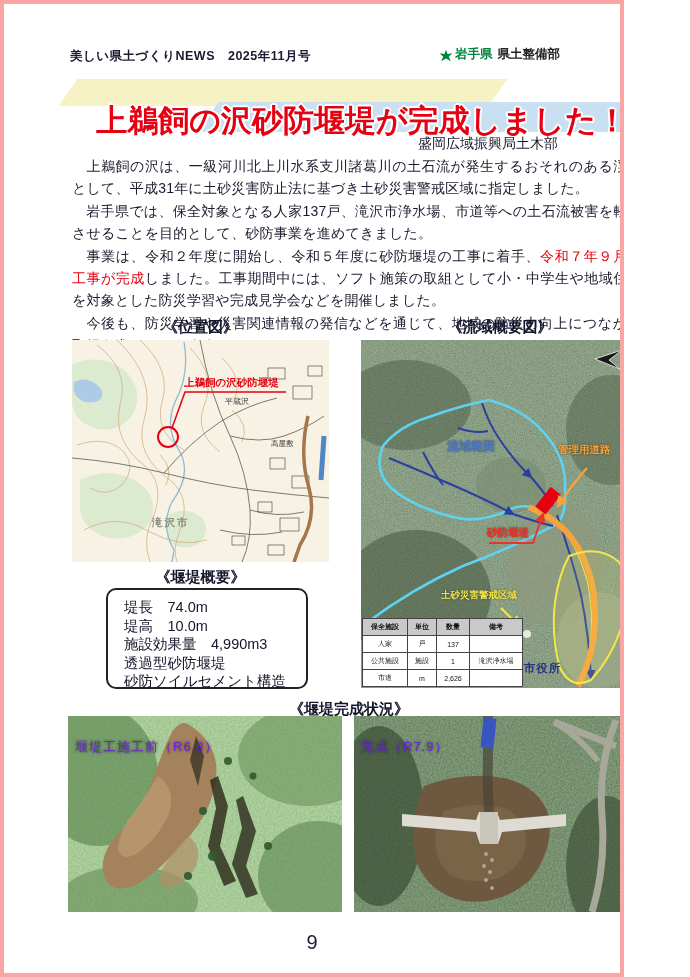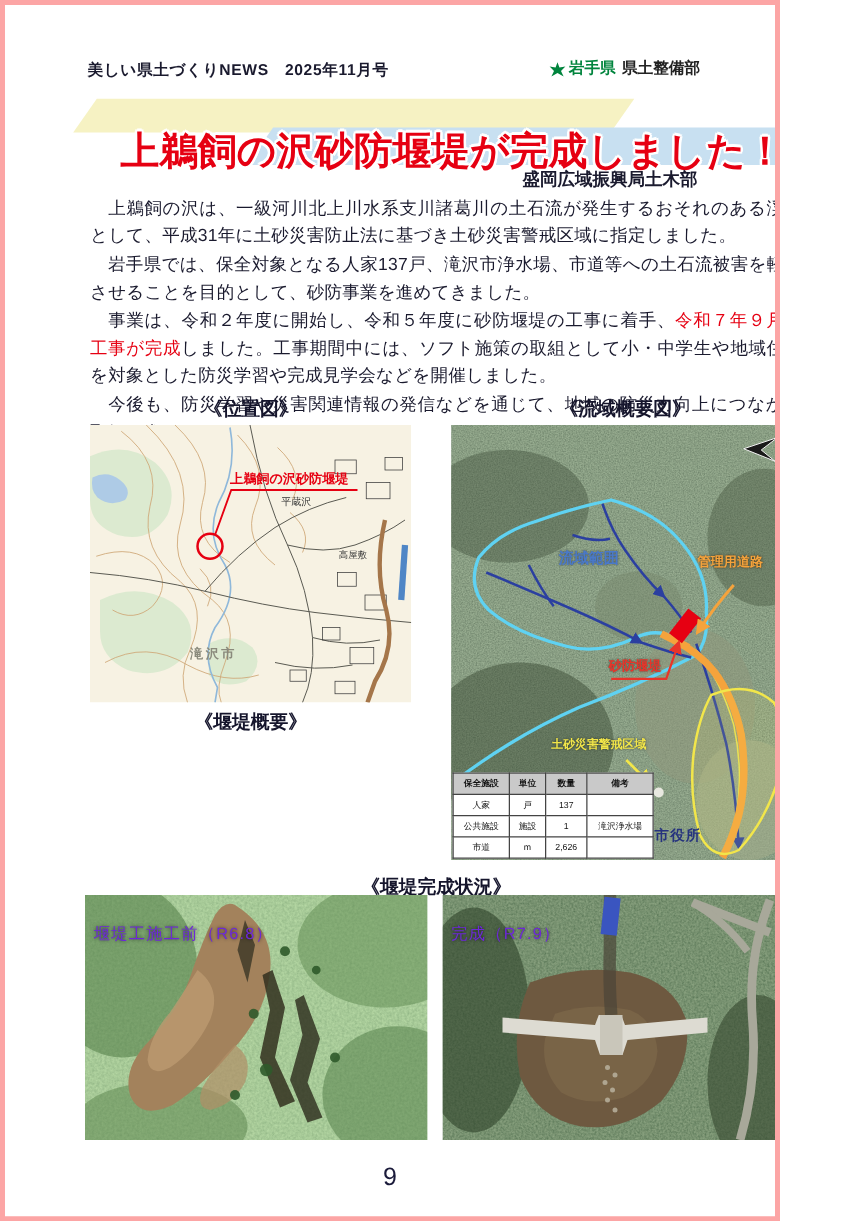--- a/index.html
+++ b/index.html
@@ -15,21 +15,21 @@
   .org-dept { color:#222; margin-left:5px; }
   
   .banner { position:absolute; left:36px; top:72px; width:618px; height:58px; }
   .banner-yellow { position:absolute; left:28px; top:3px; width:430px; height:27px; background:#f6f2c3; transform:skewX(-35deg); }
   .banner-blue { position:absolute; right:4px; top:26px; width:446px; height:30px; background:#c8e0f1; transform:skewX(-35deg); }
   .banner-title {
     position:absolute; width:100%; top:11px; margin:13px; text-align:center;
     font-size:31px; font-weight:800; color:#e60012; letter-spacing:0;
     text-shadow:2px 0 #fff,-2px 0 #fff,0 2px #fff,0 -2px #fff,1.5px 1.5px #fff,-1.5px -1.5px #fff,1.5px -1.5px #fff,-1.5px 1.5px #fff;
   }
-  .byline { position:absolute; top:131px; right:62px; font-size:14px; font-weight:bold; }
+  .byline { position:absolute; top:131px; right:62px; font-size:14px; font-weight:normal; }
   
   .body-text { position:absolute; left:68px; top:151px; width:570px; font-size:14px; line-height:22.4px; text-align:justify; word-break:break-all; letter-spacing:.2px; }
   .body-text p { margin:0; }
   .red-text { color:#e60012; }
   
   .fig-heading { position:absolute; font-size:15px; font-weight:bold; text-align:center; color:#15152c; }
   #h-loc   { left:68px;  top:314px; width:257px; }
   #h-basin { left:357px; top:314px; width:278px; }
   #h-dam   { left:68px;  top:564px; width:257px; }
   #h-comp  { left:0;     top:696px; width:690px; }
@@ -249,20 +249,27 @@
         <td>市道</td>
         <td>m</td>
         <td>2,626</td>
         <td></td>
       </tr>
     </tbody>
       </table>
   </div>
 
   <div class="fig-heading" id="h-dam">《堰堤概要》</div>
+  <div class="dam-box">
+    <div>堤長　74.0m</div>
+    <div>堤高　10.0m</div>
+    <div>施設効果量　4,990m3</div>
+    <div>透過型砂防堰堤</div>
+    <div>砂防ソイルセメント構造</div>
+  </div>
 
   <div class="fig-heading" id="h-comp">《堰堤完成状況》</div>
 
   <div class="photo" id="photo-before">
     <svg viewBox="0 0 274 196" width="274" height="196" preserveAspectRatio="none">
       <rect width="274" height="196" fill="#7aa468"></rect>
       <rect width="274" height="196" filter="url(#texBefore)" opacity="0.8"></rect>
       <ellipse cx="30" cy="60" rx="60" ry="70" fill="#4e7a44" opacity="0.55"></ellipse>
       <ellipse cx="240" cy="40" rx="70" ry="50" fill="#5d8a50" opacity="0.5"></ellipse>
       <ellipse cx="250" cy="160" rx="60" ry="55" fill="#4e7a44" opacity="0.5"></ellipse>

